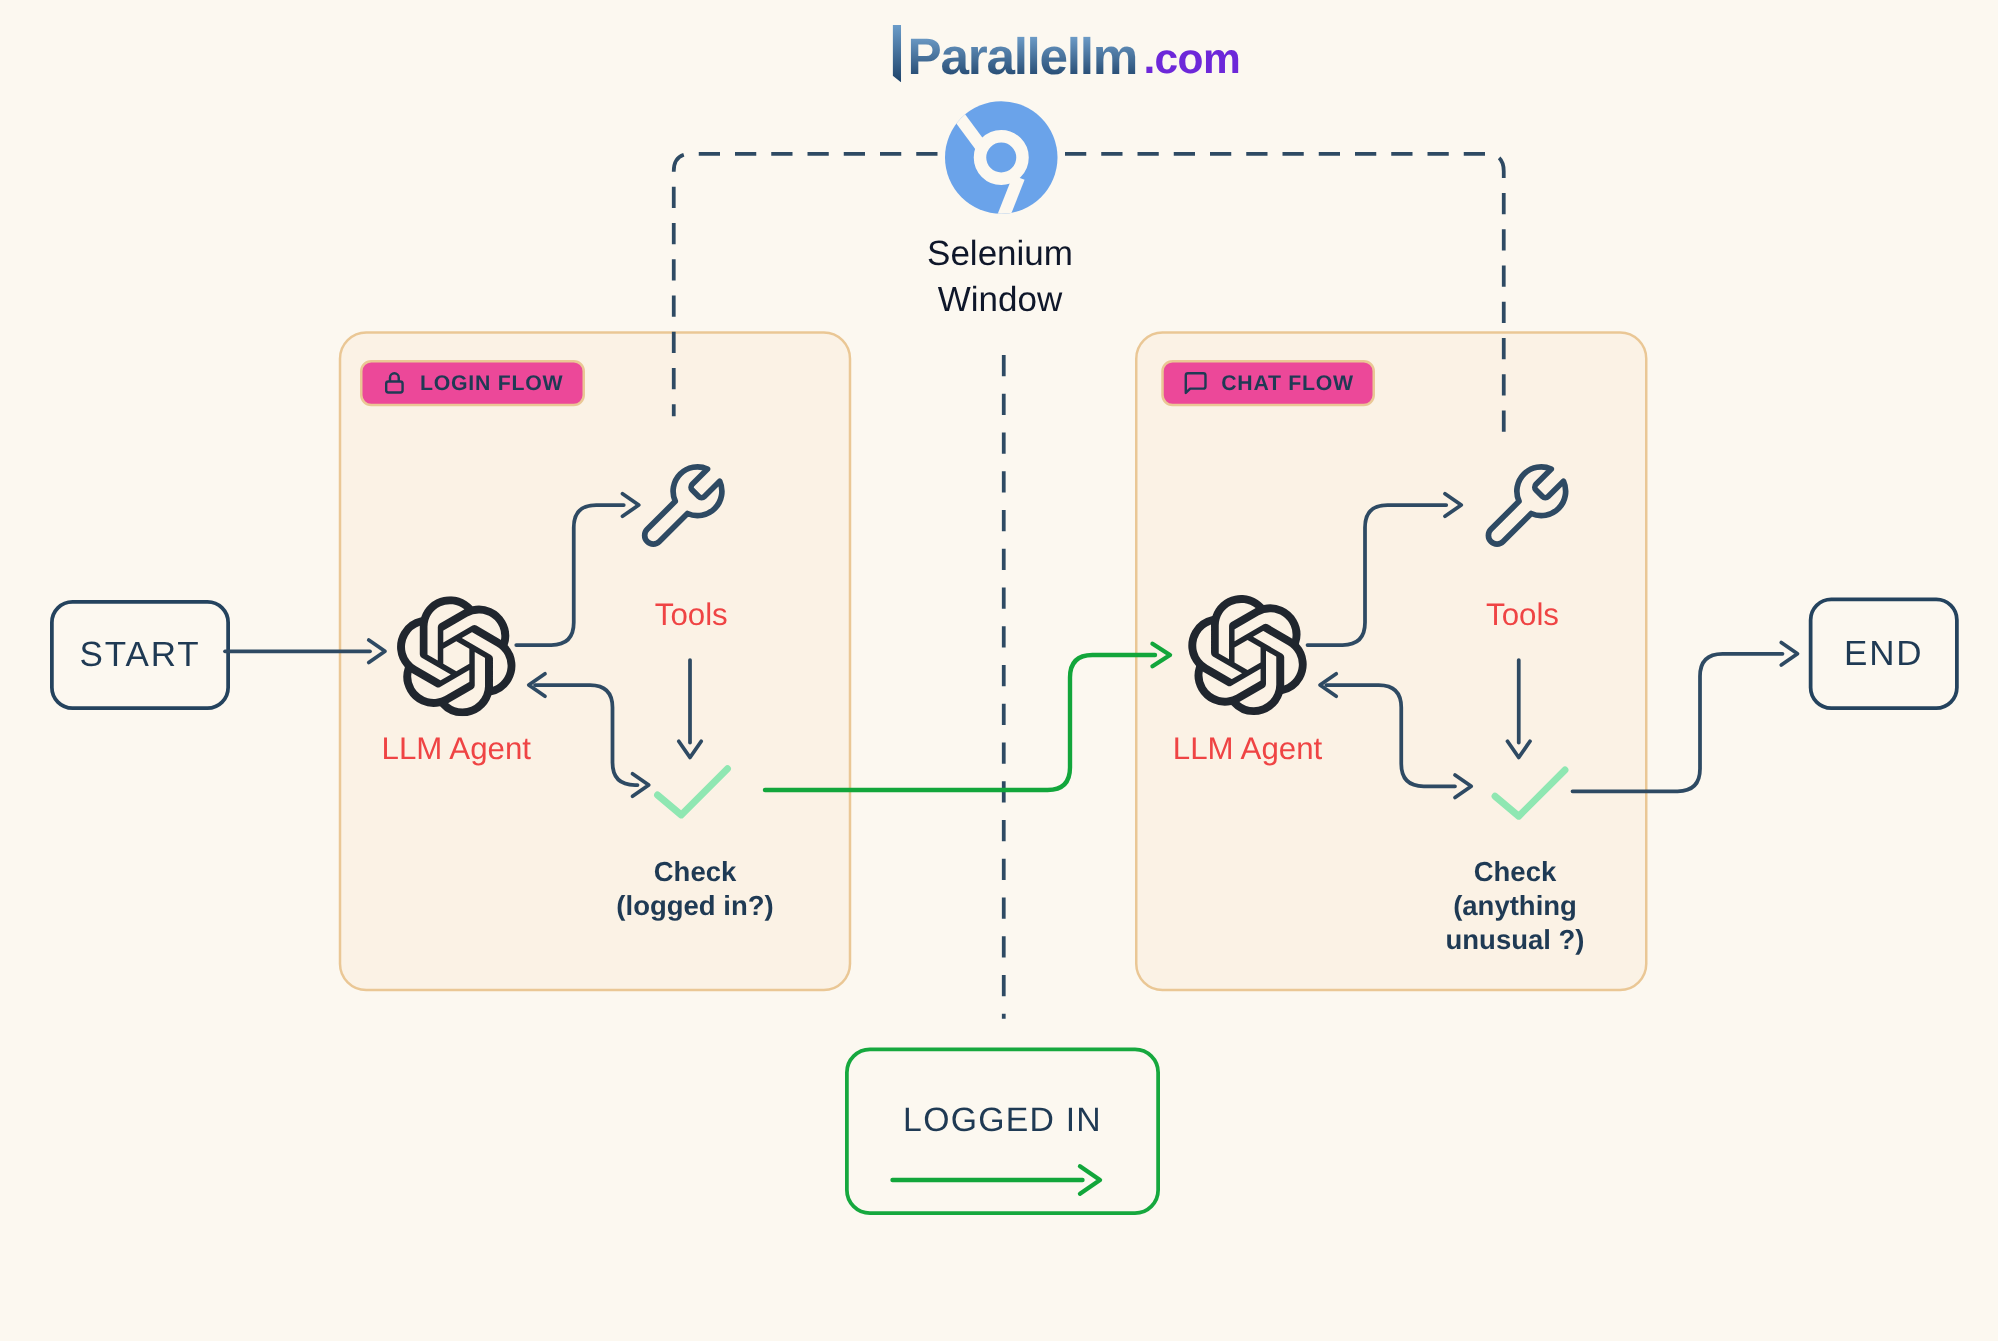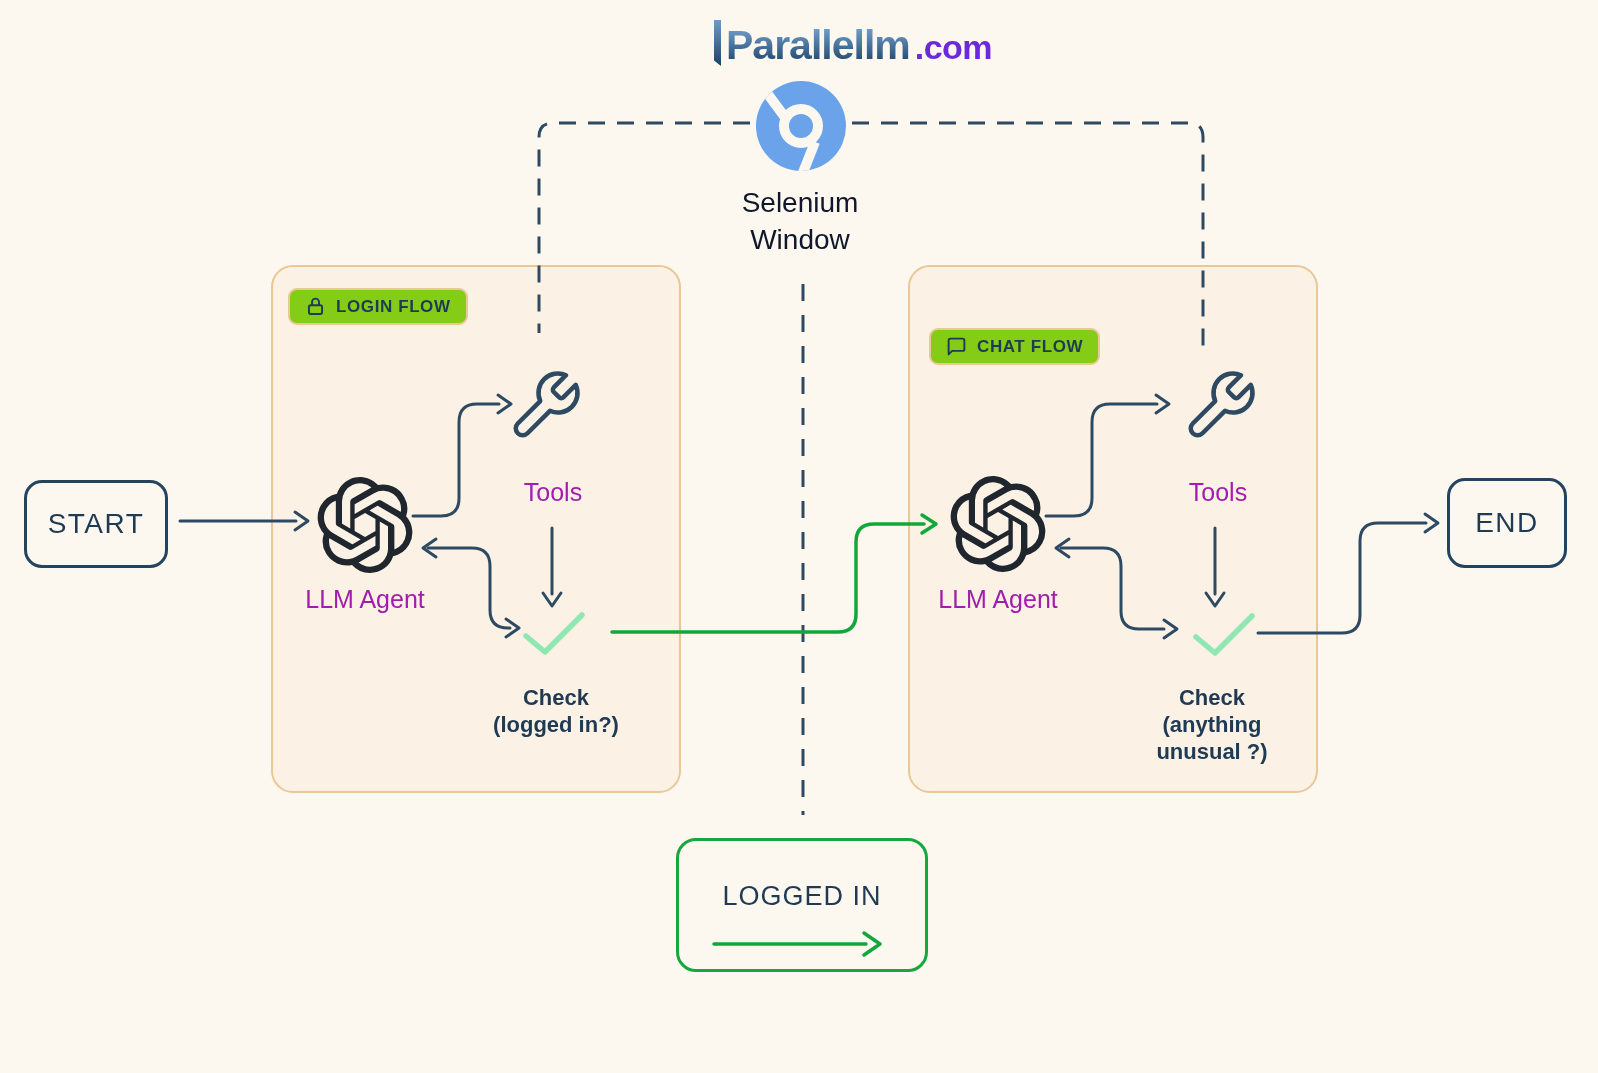--- a/index.html
+++ b/index.html
@@ -22,36 +22,36 @@
   .brand-tld{font-size:34px;font-weight:700;line-height:1.1;color:#6d28d9;letter-spacing:-0.5px;}
   
   .selenium-label{top:184px;left:800px;text-align:center;font-size:28px;font-weight:500;
     line-height:37px;white-space:pre-line;color:#0f172a;}
   
   .flow-box{top:265px;width:410px;height:528px;border:2px solid #eac795;border-radius:22px;
     background:#fbf2e5;box-sizing:border-box;}
   .flow-box.left{left:271px;}
   .flow-box.right{left:908px;}
   .badge{top:288px;height:37px;display:inline-flex;align-items:center;gap:10px;
-    padding:0 15px;border:2px solid #eac795;border-radius:9px;background:#84cc16;
+    padding:0 15px;border:2px solid #eac795;border-radius:9px;background:#ec4899;
     box-sizing:border-box;font-size:17px;font-weight:600;letter-spacing:0.6px;color:#1f3a54;}
   .badge.left{left:288px;}
-  .badge.right{left:929px;margin-top:40px;}
+  .badge.right{left:929px;}
   
   .node{border:3px solid #24435e;border-radius:18px;display:flex;align-items:center;
     justify-content:center;font-size:28px;font-weight:500;letter-spacing:1.5px;
     color:#1f3a54;box-sizing:border-box;background:transparent;}
-  .start{left:24px;top:480px;width:144px;height:88px;}
+  .start{left:40px;top:480px;width:144px;height:88px;}
   .end{left:1447px;top:478px;width:120px;height:90px;}
   .logged-in{left:676px;top:838px;width:252px;height:134px;border:3px solid #16a83e;
     border-radius:20px;box-sizing:border-box;text-align:center;}
   .logged-in-label{width:100%;margin-top:40px;font-size:27px;font-weight:500;
     letter-spacing:1px;color:#1f3a54;}
   
-  .diagram-label{font-size:25px;font-weight:500;color:#a21caf;white-space:nowrap;}
+  .diagram-label{font-size:25px;font-weight:500;color:#ef4444;white-space:nowrap;}
   .check-label{font-size:22px;font-weight:700;line-height:27px;text-align:center;
     white-space:pre-line;color:#1f3a54;}
   svg{display:block;}
   .connectors{left:0;top:0;pointer-events:none;}
 </style>
 </head>
 <body>
 
 <div class="canvas">
 

